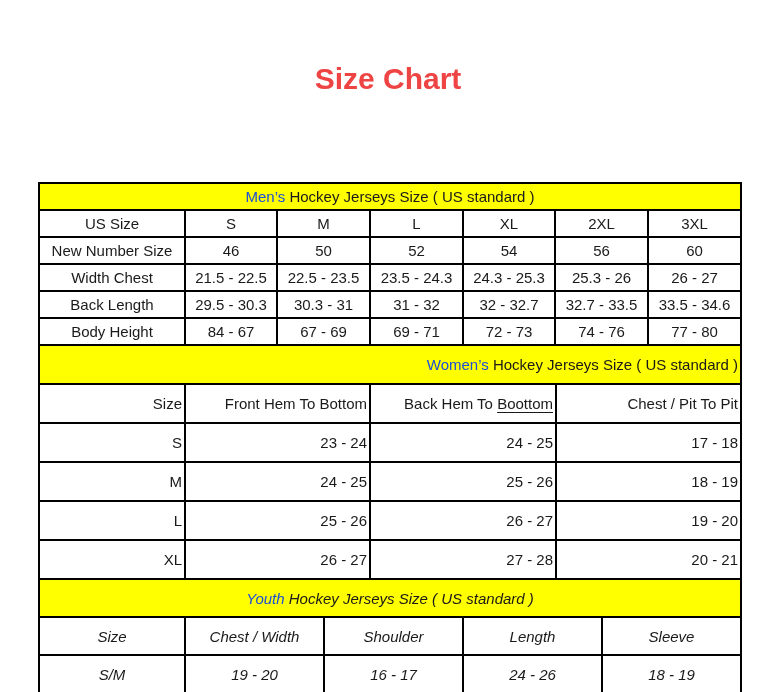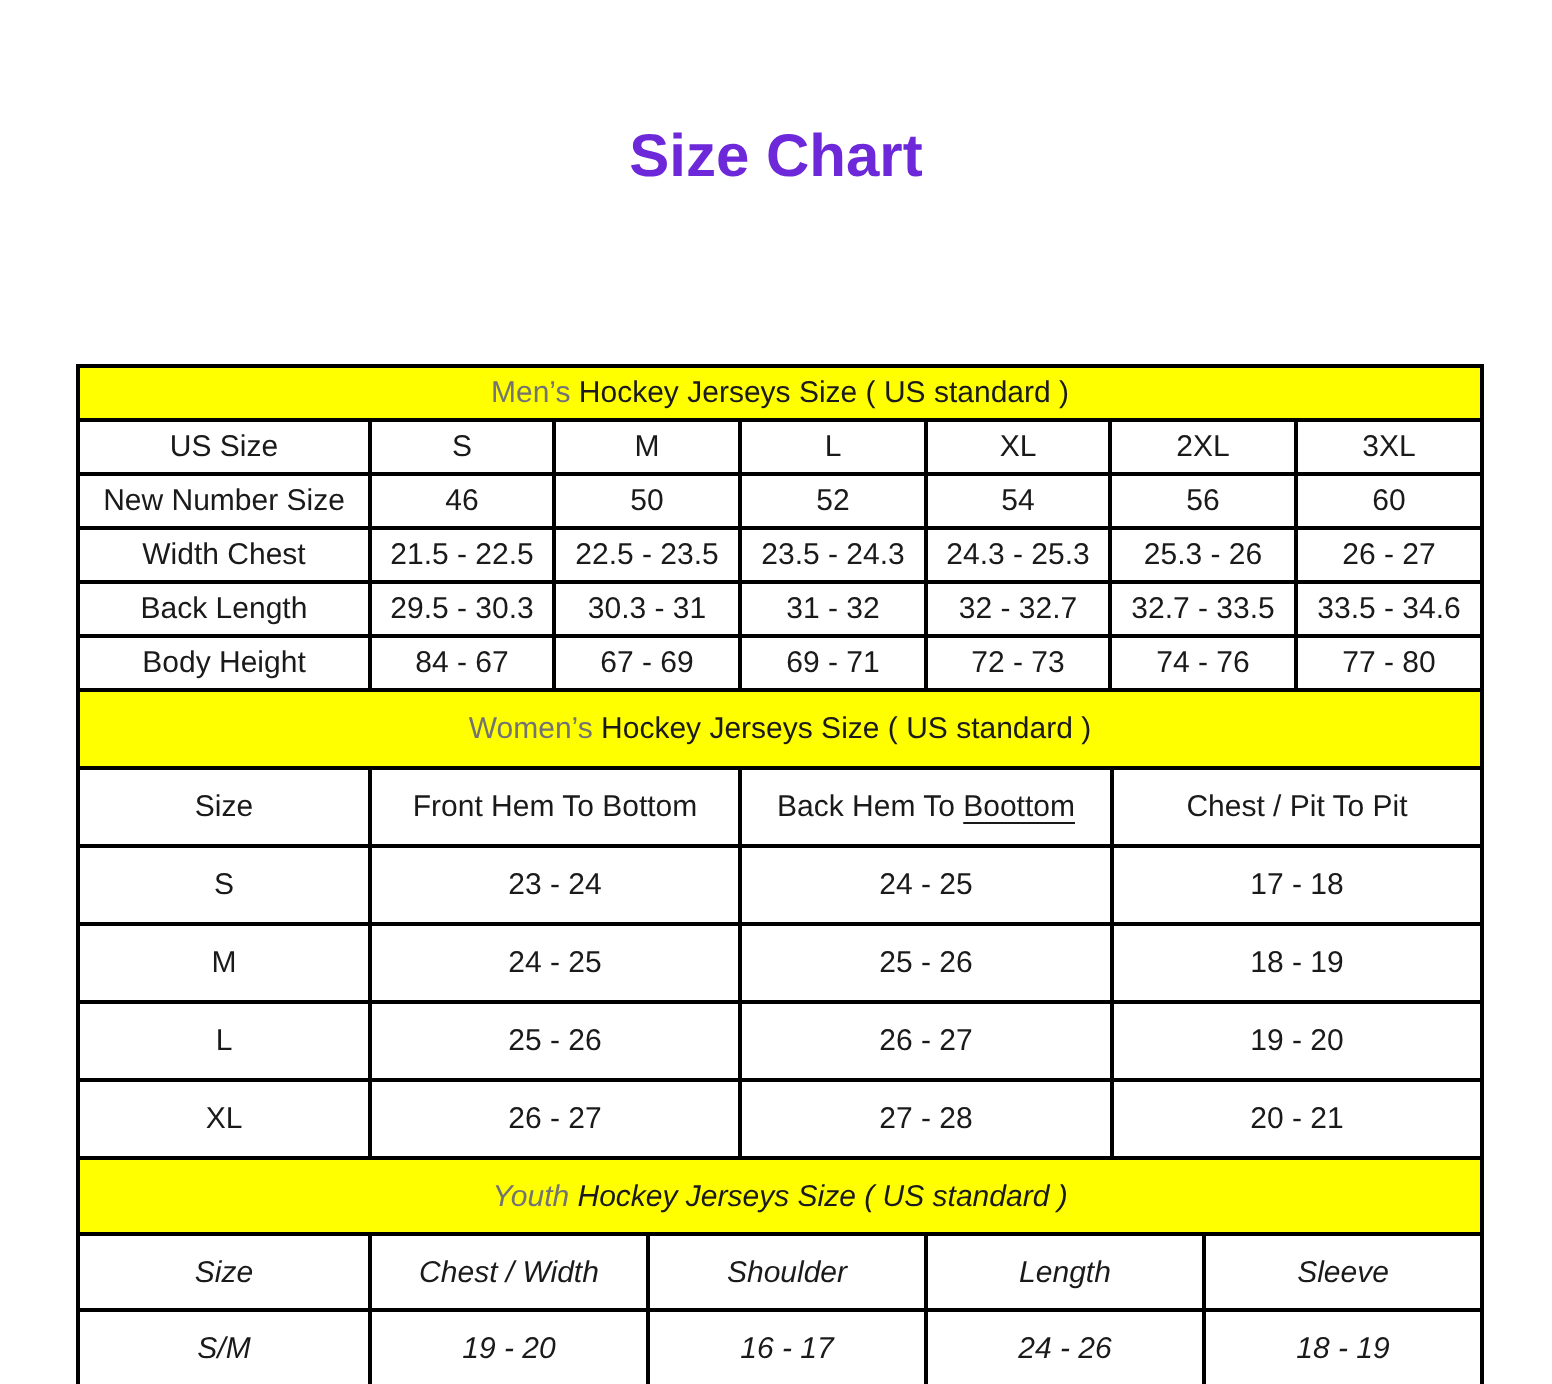--- a/index.html
+++ b/index.html
@@ -10,21 +10,21 @@
     color: #1a1a1a;
     overflow: hidden;
   }
   .page { width: 776px; height: 692px; position: relative; }
 
   .page-title {
     margin-top: 62px;
     text-align: center;
     font-size: 30px;
     font-weight: bold;
-    color: #6d28d9;
+    color: #ef4444;
     letter-spacing: 0px;
   }
 
   .chart-wrap {
     position: absolute;
     left: 38px;
     top: 120px;
     width: 702px;
   }
 
@@ -39,30 +39,30 @@
     border: 2px solid #000000;
     text-align: center;
     vertical-align: middle;
     font-size: 15px;
     font-weight: normal;
     padding: 1px 2px;
     height: 27px;
     white-space: nowrap;
     overflow: hidden;
   }
-  table.womens td, table.womens th { height: 39px; }
+  table.womens td, table.womens th { height: 39px; text-align: right; }
   table.youth td, table.youth th { height: 38px; font-style: italic; }
 
   td.banner {
     background: #FFFF00;
     height: 40px;
     font-size: 16px;
     font-weight: bold;
   }
-  td.banner .red { color: #737373; }
+  td.banner .red { color: #1d4ed8; }
 
   th.col-head { font-weight: bold; }
   td.row-label-bold { font-weight: bold; }
 
   .squiggle {
     text-decoration-line: underline;
     text-decoration-style: wavy;
     text-decoration-color: #D43A2F;
     text-decoration-thickness: 1px;
     text-underline-offset: 3px;

